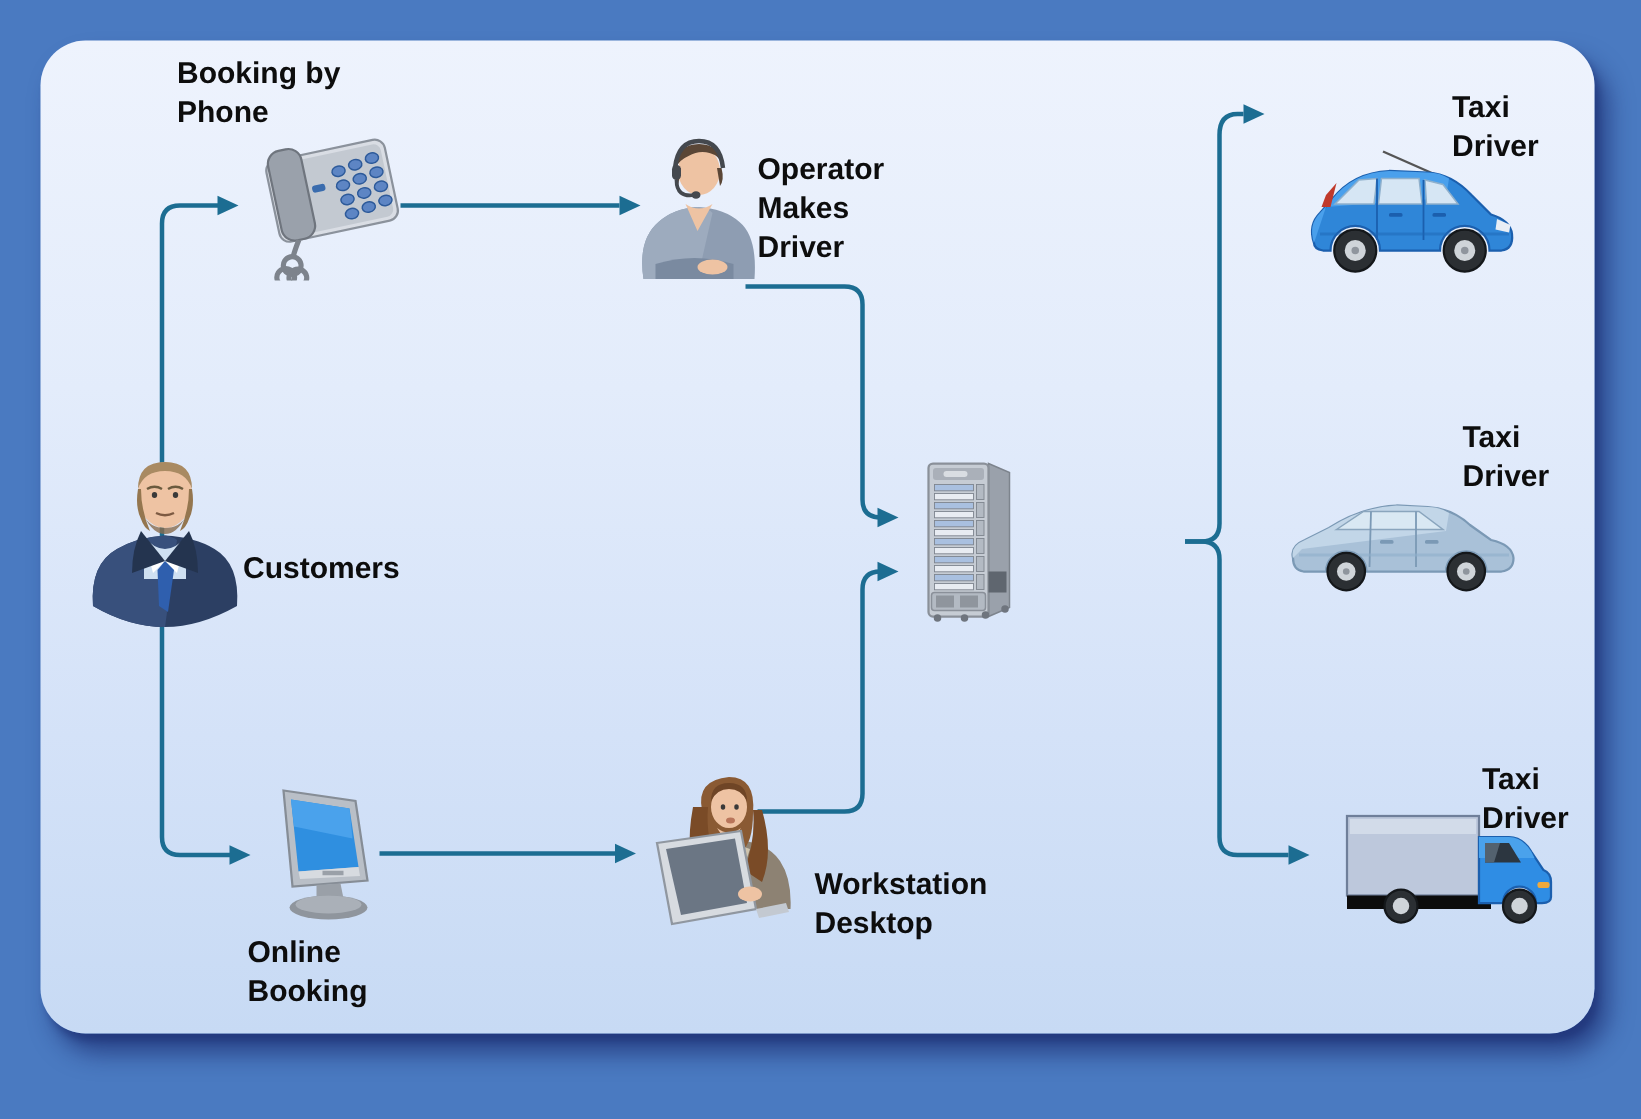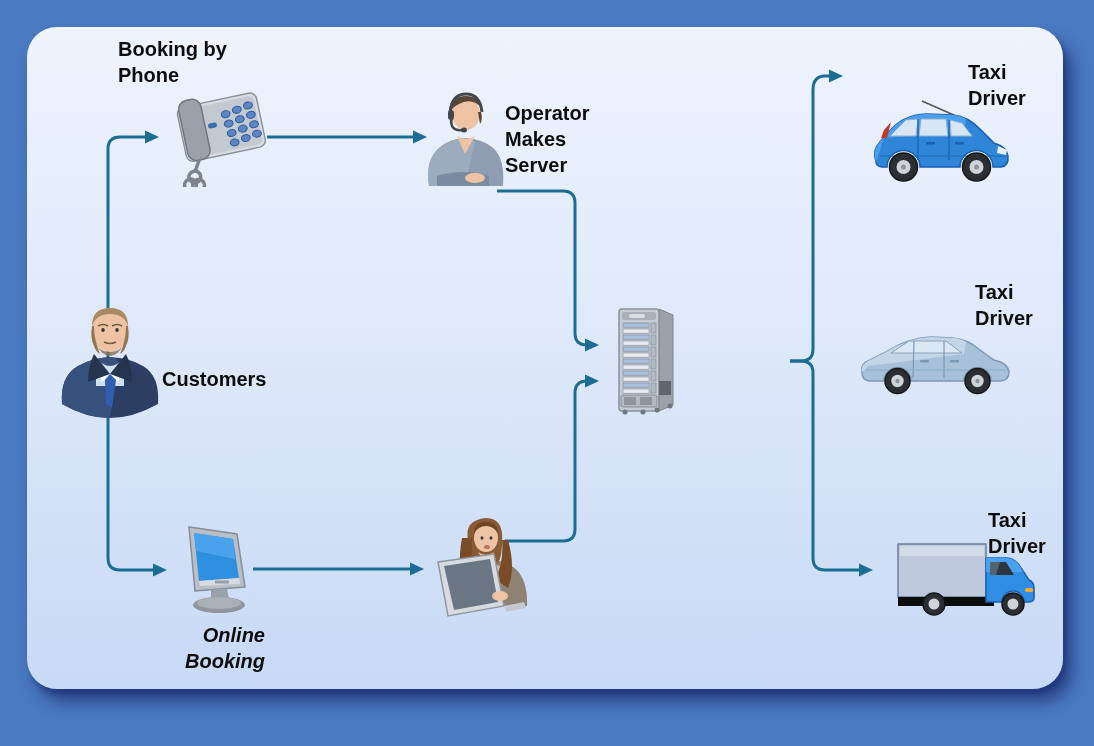--- a/index.html
+++ b/index.html
@@ -16,21 +16,21 @@
     background:linear-gradient(180deg,#eef3fd 0%,#e3ecfb 35%,#d4e2f8 70%,#c7daf4 100%);
     box-shadow:9px 13px 16px rgba(23,37,105,0.65), 3px 5px 4px rgba(23,37,105,0.35);
   }
   svg.connectors{position:absolute;left:0;top:0;width:1094px;height:746px;}
   .icon{position:absolute;}
   .lbl{
     position:absolute;
     font-weight:700;font-size:20px;line-height:26px;
     color:#0d0d0d;white-space:pre-line;letter-spacing:0;
   }
-  .lbl.center{text-align:right;font-style:italic;}
+  .lbl.center{text-align:left;}
 </style>
 </head>
 <body>
 
 <div class="stage">
   <div class="panel"></div>
 
   <svg class="connectors" viewBox="0 0 1094 746">
     <g fill="none" stroke="#1c6d92" stroke-width="3">
 
@@ -268,23 +268,25 @@
       <circle cx="38" cy="68" r="5.5" fill="#cfd4d9"></circle>
       <circle cx="117" cy="68" r="11" fill="#2b2f33" stroke="#14171a" stroke-width="1.5"></circle>
       <circle cx="117" cy="68" r="5.5" fill="#cfd4d9"></circle>
     </svg>
   </div>
 
   <div class="lbl" style="left:118px;top:36px">Booking by
 Phone</div>
   <div class="lbl" style="left:505px;top:100px">Operator
 Makes
-Server</div>
+Driver</div>
   <div class="lbl" style="left:162px;top:366px">Customers</div>
   <div class="lbl center" style="left:165px;top:622px;width:100px">Online
 Booking</div>
+  <div class="lbl" style="left:543px;top:577px">Workstation
+Desktop</div>
   <div class="lbl" style="left:968px;top:59px">Taxi
 Driver</div>
   <div class="lbl" style="left:975px;top:279px">Taxi
 Driver</div>
   <div class="lbl" style="left:988px;top:507px">Taxi
 Driver</div>
 </div>
 
 </body></html>

